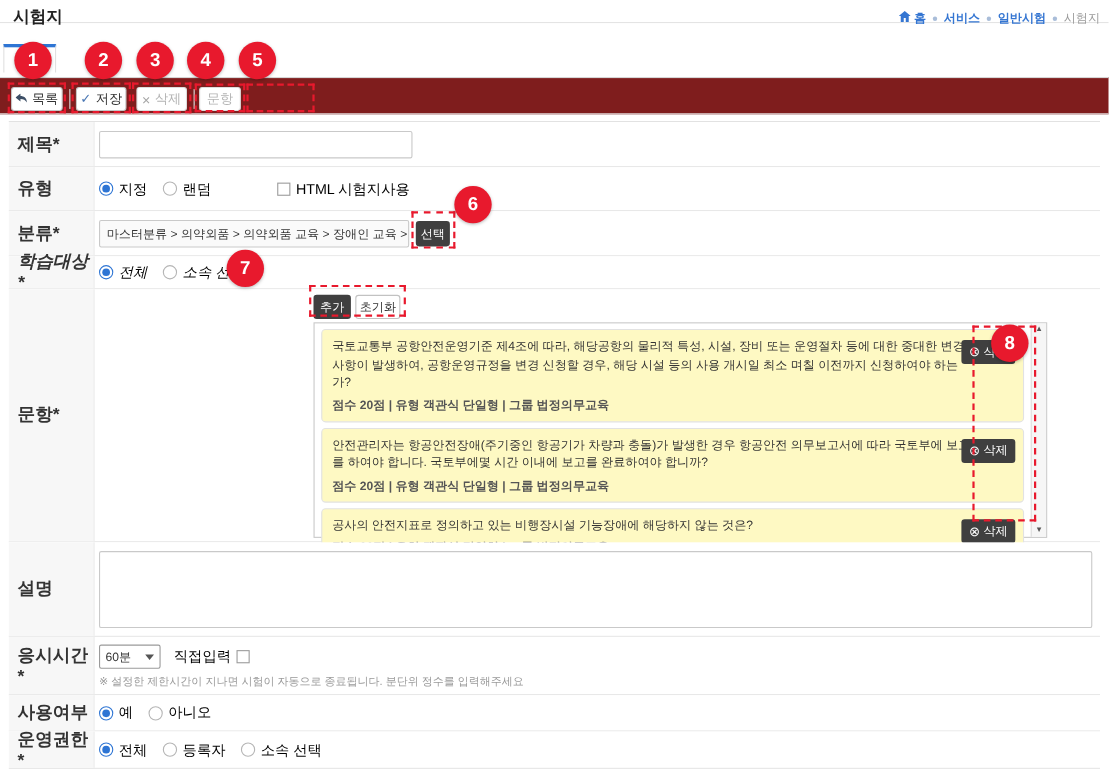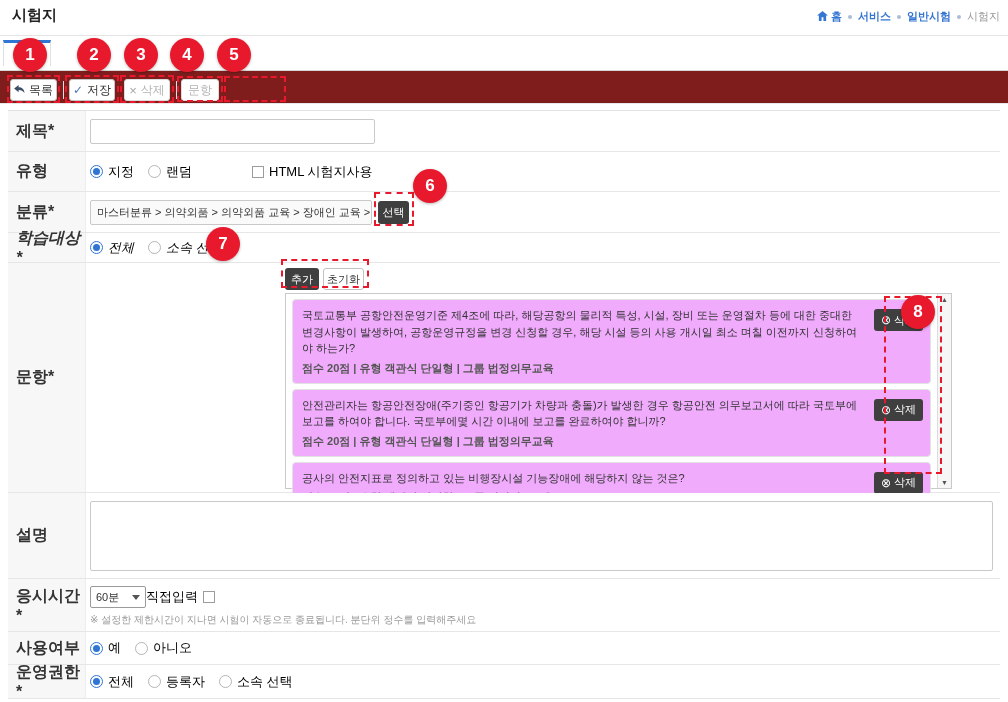--- a/index.html
+++ b/index.html
@@ -1,21 +1,21 @@
 <!DOCTYPE html>
 <html><head>
 <meta charset="utf-8">
 <style>
   * { margin:0; padding:0; box-sizing:border-box; }
   body { background:#fff; }
   .page { position:relative; width:1008px; height:702px; background:#fff;
           font-family:"Liberation Sans","DejaVu Sans",sans-serif; overflow:hidden; }
 
   
-  .hdr { position:absolute; left:0; top:0; width:1008px; height:36px; border-bottom:1px solid #e4e4e4; background:#fff; }
+  .hdr { position:absolute; left:0; top:0; width:1008px; height:21px; border-bottom:1px solid #e4e4e4; background:#fff; }
   .hdr-title { position:absolute; left:12px; top:6px; font-size:15px; font-weight:700; color:#222; }
   .crumbs { position:absolute; right:8px; top:9px; display:flex; align-items:center; gap:6px; font-size:11px; }
   .crumb { color:#3576d2; font-weight:700; text-decoration:none; display:flex; align-items:center; gap:3px; }
   .crumb.cur { color:#9a9a9a; font-weight:400; }
   .dotsep { width:4px; height:4px; border-radius:50%; background:#a9bdd9; }
 
   
   .tab { position:absolute; left:3px; top:40px; width:48px; height:26px; background:#fff;
          border-top:3px solid #2e75d4; border-left:1px solid #e0e0e0; border-right:1px solid #e0e0e0;
          display:flex; align-items:center; justify-content:center; font-size:12px; font-weight:700; color:#333; z-index:1; }
@@ -53,22 +53,22 @@
            display:inline-flex; align-items:center; justify-content:center; cursor:pointer; }
   .ltbtn { background:#fff; color:#333; border:1px solid #c2c2c2; border-radius:3px; font-size:11px;
            display:inline-flex; align-items:center; justify-content:center; cursor:pointer; }
 
   
   .qbox { position:absolute; left:199px; top:30px; width:667px; height:196px; border:1px solid #c9c9c9; background:#fff; }
   .scrollcol { position:absolute; right:0; top:0; bottom:0; width:14px; background:#f6f6f6; border-left:1px solid #ddd;
                display:flex; flex-direction:column; justify-content:space-between; align-items:center; padding:2px 0; }
   .scr { font-size:7px; color:#555; line-height:1; cursor:pointer; }
   .cards { position:absolute; left:6px; top:5px; right:20px; }
-  .qcard { position:relative; background:#f0abfc; border:1px solid #e2e2e2; border-radius:4px;
-           padding:7px 64px 7px 9px; margin-bottom:5px; }
+  .qcard { position:relative; background:#fef9c3; border:1px solid #e2e2e2; border-radius:4px;
+           padding:7px 48px 7px 9px; margin-bottom:5px; }
   .qtext { font-size:11px; color:#333; line-height:1.5; }
   .qmeta { margin-top:4px; font-size:11px; font-weight:700; color:#555; }
   .delbtn { position:absolute; top:9px; right:7px; height:22px; padding:0 7px; gap:3px; }
   .oX { font-size:12px; line-height:1; }
 
   
   .selbox { display:inline-flex; align-items:center; justify-content:space-between; width:56px; height:22px;
             border:1px solid #9a9a9a; border-radius:2px; background:#fff; font-size:11px; color:#333; padding:0 5px; cursor:pointer; }
   .caret { width:0; height:0; border-left:4px solid transparent; border-right:4px solid transparent; border-top:5px solid #555; }
   .note { font-size:10px; color:#999; }
@@ -221,21 +221,21 @@
     <div class="row" style="height:86px;">
       <div class="lbl">설명</div>
       <div class="cnt">
         <textarea class="txtin" style="position: absolute; left: 4px; top: 8px; width: 903px; height: 70px; resize: none;"></textarea>
       </div>
     </div>
 
     <div class="row" style="height:53px;">
       <div class="lbl">응시시간*</div>
       <div class="cnt">
-        <div style="position:absolute; left:4px; top:7px; display:flex; align-items:center; gap:0;">
+        <div style="position:absolute; left:4px; top:7px; display:flex; align-items:center; gap:12px;">
           <span class="selbox">
             <span>60분</span>
             <span class="caret"></span>
           </span>
           <span class="opt" style="margin-right:0;">
             <span>직접입력</span>
             <span class="cb"></span>
           </span>
         </div>
         <div class="note" style="position:absolute; left:4px; top:34px;">※ 설정한 제한시간이 지나면 시험이 자동으로 종료됩니다. 분단위 정수를 입력해주세요</div>

